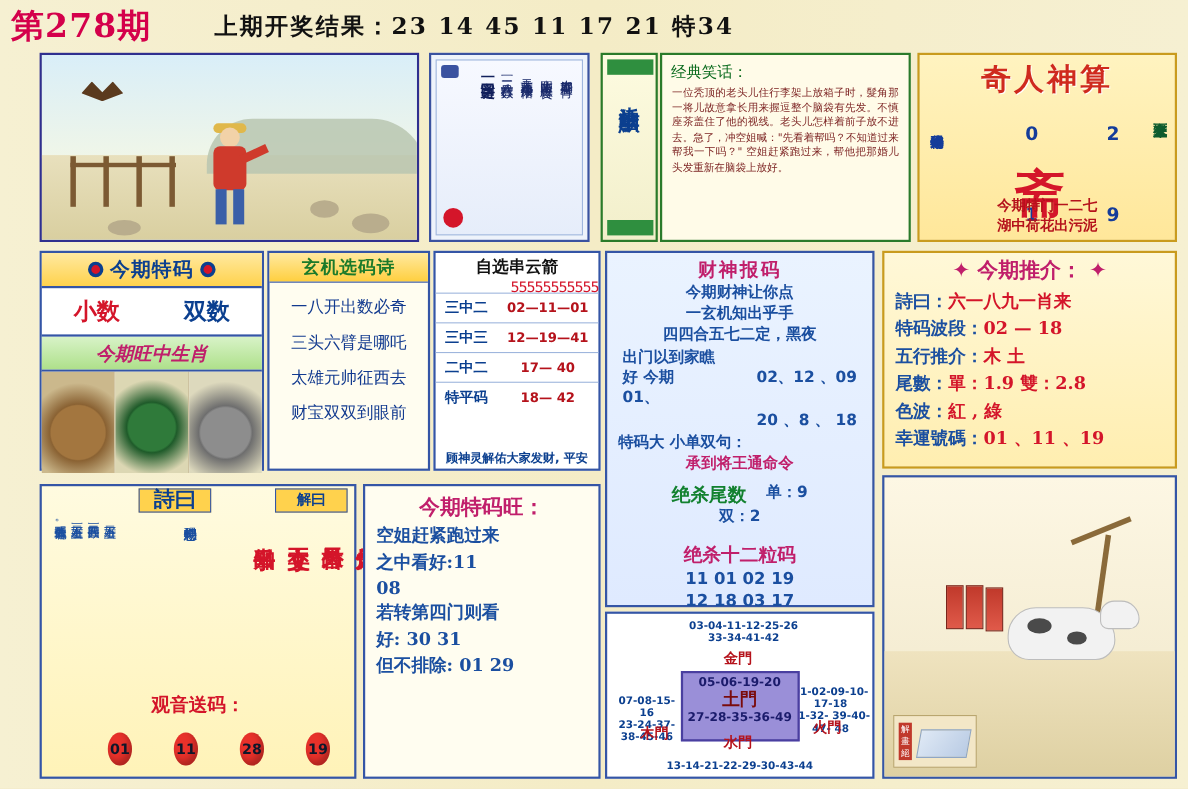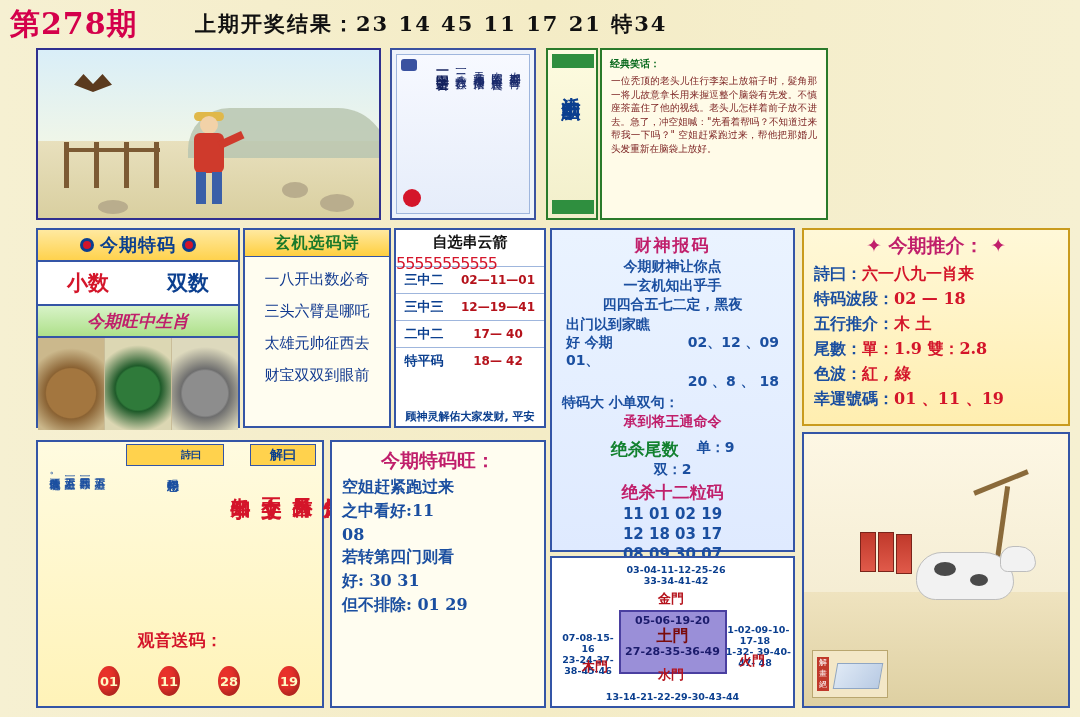--- a/index.html
+++ b/index.html
@@ -56,21 +56,21 @@
   
   #humor-label{left:546px;top:48px;width:52px;height:172px;border:2px solid #2a7a2a;
     background:linear-gradient(#fdfbe0,#f2efcb);}
   #humor-label .band{position:absolute;left:4px;top:4px;width:42px;height:14px;background:#2f8f3f;}
   #humor-label .band2{position:absolute;left:4px;bottom:4px;width:42px;height:14px;background:#2f8f3f;}
   #humor-label .t{position:absolute;left:0;right:0;top:24px;text-align:center;}
   #humor-label .t span{font-size:19px;font-weight:bold;color:#0b3f8f;letter-spacing:2px;}
 
   
   #joke{left:600px;top:48px;width:228px;height:172px;border:2px solid #2a7a2a;background:#fffbe8;}
-  #joke .title{font-size:10px;font-weight:bold;color:#0b6b1e;padding:7px 0 3px 8px;}
+  #joke .title{font-size:14px;font-weight:normal;color:#0b6b1e;padding:7px 0 3px 8px;}
   #joke .body{font-size:9.6px;line-height:13.5px;color:#7a1f1f;padding:0 9px;text-align:justify;}
 
   
   #qiren{left:834px;top:48px;width:236px;height:172px;border:2px solid #c99b1e;
     background:linear-gradient(#fff3c0,#ffe79a);}
   #qiren .hd{text-align:center;font-size:27px;font-weight:bold;color:#cf2a1e;
     font-family:"DejaVu Serif","Liberation Serif",serif;letter-spacing:3px;margin-top:4px;
     text-shadow:1px 1px 0 #fff;}
   #qiren .left{position:absolute;left:8px;top:48px;width:38px;}
   #qiren .left .v{font-size:12px;color:#143c9a;line-height:15px;font-weight:bold;}
@@ -109,62 +109,62 @@
   
   #xuanji{left:243px;top:228px;width:148px;height:200px;border:2px solid #3455a6;background:#fffdf0;}
   #xuanji .hd{height:26px;background:linear-gradient(#ffe9a0,#ffcf3f);border-bottom:1px solid #3455a6;
     text-align:center;font-size:16px;font-weight:bold;color:#1b7a2a;letter-spacing:1px;line-height:26px;}
   #xuanji .line{font-size:15px;color:#123a8f;text-align:center;margin-top:13px;
     font-family:"DejaVu Serif","Liberation Serif",serif;}
 
   
   #chuan{left:394px;top:228px;width:152px;height:200px;border:2px solid #3455a6;background:#fff;}
   #chuan .hd{height:24px;text-align:center;font-size:15px;font-weight:bold;color:#111;line-height:24px;}
-  #chuan .deco{text-align:left;color:#d4152a;font-size:16px;letter-spacing:-1px;height:12px;}
+  #chuan .deco{text-align:right;color:#d4152a;font-size:13px;letter-spacing:-1px;height:12px;}
   #chuan .row{display:flex;height:26px;align-items:center;border-top:1px solid #9fb6dd;}
   #chuan .row .l{width:56px;text-align:center;font-size:13px;font-weight:bold;color:#0b3f8f;}
   #chuan .row .r{flex:1;text-align:center;font-size:12px;color:#b5121b;font-weight:bold;}
   #chuan .foot{position:absolute;left:0;right:0;bottom:2px;text-align:center;font-size:11px;color:#0b3f8f;font-weight:bold;}
 
   
   #caishen{left:550px;top:228px;width:245px;height:324px;border:2px solid #3455a6;
     background:linear-gradient(#eaf3ff,#dfeaff);}
   #caishen .hd{text-align:center;font-size:17px;font-weight:bold;color:#c01f6b;padding-top:4px;letter-spacing:2px;}
   #caishen .l{text-align:center;font-size:14px;font-weight:bold;color:#1b4fa0;line-height:19px;}
   #caishen .kill{text-align:center;font-size:17px;font-weight:bold;color:#12812f;margin-top:4px;}
   #caishen .kv{font-size:14px;color:#1b4fa0;font-weight:bold;}
-  #caishen .kill2{text-align:center;font-size:17px;font-weight:bold;color:#c01f6b;margin-top:2px;}
+  #caishen .kill2{text-align:center;font-size:17px;font-weight:bold;color:#c01f6b;margin-top:14px;}
   #caishen .nums{text-align:center;font-size:15px;font-weight:bold;color:#1b4fa0;line-height:20px;}
 
   
   #tuijian{left:802px;top:228px;width:268px;height:198px;border:2px solid #c99b1e;
     background:linear-gradient(#fff8d8,#ffeeb0);}
   #tuijian .hd{text-align:center;font-size:19px;font-weight:bold;color:#c01f6b;padding:3px 0;}
   #tuijian .row{font-size:16px;color:#1b4fa0;font-weight:bold;padding:2px 0 2px 10px;
     font-family:"DejaVu Serif","Liberation Serif",serif;}
   #tuijian .row .v{color:#d4152a;}
 
   
   #poem{left:36px;top:440px;width:288px;height:268px;border:2px solid #3455a6;
     background:linear-gradient(#fffbe0,#fff3b8);}
   #poem .tab1{position:absolute;left:88px;top:2px;width:64px;height:20px;background:#ffd24d;
-    border:1px solid #3455a6;text-align:center;font-size:10px;font-weight:bold;color:#0b3f8f;line-height:19px;padding-left:32px;}
+    border:1px solid #3455a6;text-align:center;font-size:19px;font-weight:bold;color:#0b3f8f;line-height:19px;}
   #poem .tab2{position:absolute;left:212px;top:2px;width:64px;height:20px;background:#ffd24d;
     border:1px solid #3455a6;text-align:center;font-size:13px;font-weight:bold;color:#0b3f8f;line-height:19px;}
   #poem .leftcols{position:absolute;left:10px;top:28px;display:flex;flex-direction:row;gap:2px;}
   #poem .leftcols span{font-size:11px;color:#1b4fa0;line-height:13px;letter-spacing:0px;}
   #poem .midcols{position:absolute;left:128px;top:28px;display:flex;flex-direction:row;gap:3px;}
   #poem .midcols span{font-size:12px;color:#1b4fa0;line-height:14px;}
   #poem .redcols{position:absolute;left:190px;top:40px;display:flex;flex-direction:row;gap:6px;}
   #poem .redcols span{font-size:20px;color:#d4152a;font-weight:bold;line-height:25px;
     font-family:"DejaVu Serif","Liberation Serif",serif;}
   #poem .gy{position:absolute;left:0;right:0;bottom:54px;text-align:center;font-size:17px;
     font-weight:bold;color:#d4152a;}
   #poem .balls{position:absolute;left:0;right:0;bottom:10px;display:flex;justify-content:space-around;padding:0 22px;}
-  .ball{width:30px;height:30px;border-radius:50%;background:#e8312a;color:#fef9c3;font-size:13px;
+  .ball{width:30px;height:30px;border-radius:50%;background:#e8312a;color:#0f172a;font-size:13px;
     font-weight:bold;display:flex;align-items:center;justify-content:center;
     box-shadow:inset -3px -4px 6px rgba(0,0,0,.25);margin-left:38px;}
 
   
   #wang{left:330px;top:440px;width:216px;height:268px;border:2px solid #3455a6;background:#fffdf0;}
   #wang .hd{text-align:center;font-size:19px;font-weight:bold;color:#c01f6b;padding-top:6px;}
   #wang .l{font-size:16px;color:#1b4fa0;font-weight:bold;padding:3px 0 0 10px;
     font-family:"DejaVu Serif","Liberation Serif",serif;}
 
   
@@ -253,20 +253,36 @@
     <div class="t">
       <span class="vtext">生活幽默</span>
     </div>
   </div>
 
   <div class="abs" id="joke">
     <div class="title">经典笑话：</div>
     <div class="body">一位秃顶的老头儿住行李架上放箱子时，髮角那一将儿故意拿长用来握逗整个脑袋有先发。不慎座茶盖住了他的视线。老头儿怎样着前子放不进去。急了，冲空姐喊："先看着帮吗？不知道过来帮我一下吗？" 空姐赶紧跑过来，帮他把那婚儿头发重新在脑袋上放好。</div>
   </div>
 
+  <div class="abs" id="qiren">
+    <div class="hd">奇人神算</div>
+    <div class="left">
+      <span class="vtext v">今期特码送给你</span>
+    </div>
+    <div class="n0">0</div>
+    <div class="n1">1</div>
+    <div class="n2">2</div>
+    <div class="n3">9</div>
+    <div class="zhai">斋</div>
+    <div class="right">
+      <span class="vtext">绿在上来蓝在下</span>
+    </div>
+    <div class="f1">今期特门一二七</div>
+    <div class="f2">湖中荷花出污泥</div>
+  </div>
 
   <div class="abs" id="tema">
     <div class="bar">
       <span class="dotic"></span>
       <span class="t">今期特码</span>
       <span class="dotic"></span>
     </div>
     <div class="two">
       <div class="a">小数</div>
       <div class="b">双数</div>

